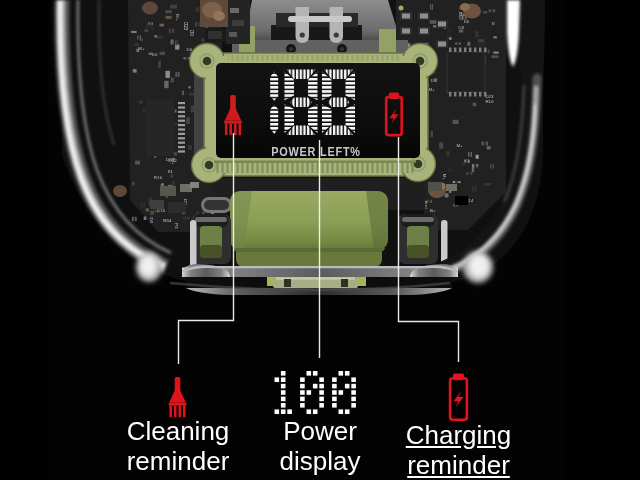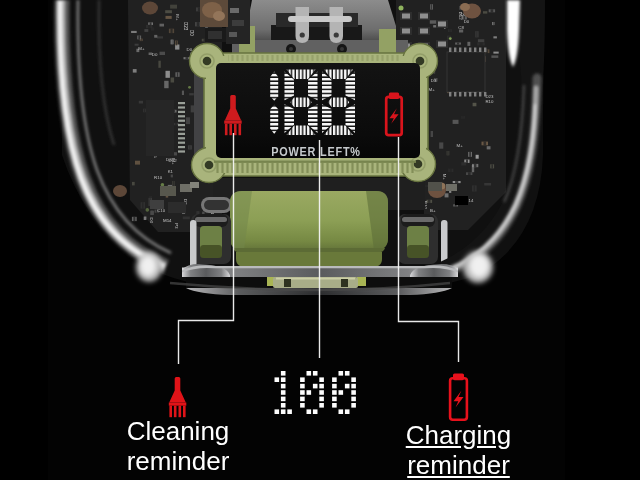--- a/index.html
+++ b/index.html
@@ -579,14 +579,15 @@
 <rect x="351.3" y="390.2" width="4.6" height="4.6" fill="#fdfdfd"></rect>
 <rect x="332.1" y="396.6" width="4.6" height="4.6" fill="#fdfdfd"></rect>
 <rect x="351.3" y="396.6" width="4.6" height="4.6" fill="#fdfdfd"></rect>
 <rect x="332.1" y="403.0" width="4.6" height="4.6" fill="#fdfdfd"></rect>
 <rect x="351.3" y="403.0" width="4.6" height="4.6" fill="#fdfdfd"></rect>
 <rect x="338.5" y="409.4" width="4.6" height="4.6" fill="#fdfdfd"></rect>
 <rect x="344.9" y="409.4" width="4.6" height="4.6" fill="#fdfdfd"></rect>
 </svg>
 
 <div class="lbl" style="left:118px;top:416px;width:120px;">Cleaning<br>reminder</div>
+<div class="lbl" style="left:260px;top:416px;width:120px;">Power<br>display</div>
 <div class="lbl" style="left:398px;top:420px;width:121px;text-decoration:underline;">Charging<br>reminder</div>
 
 </div>
 </body></html>

